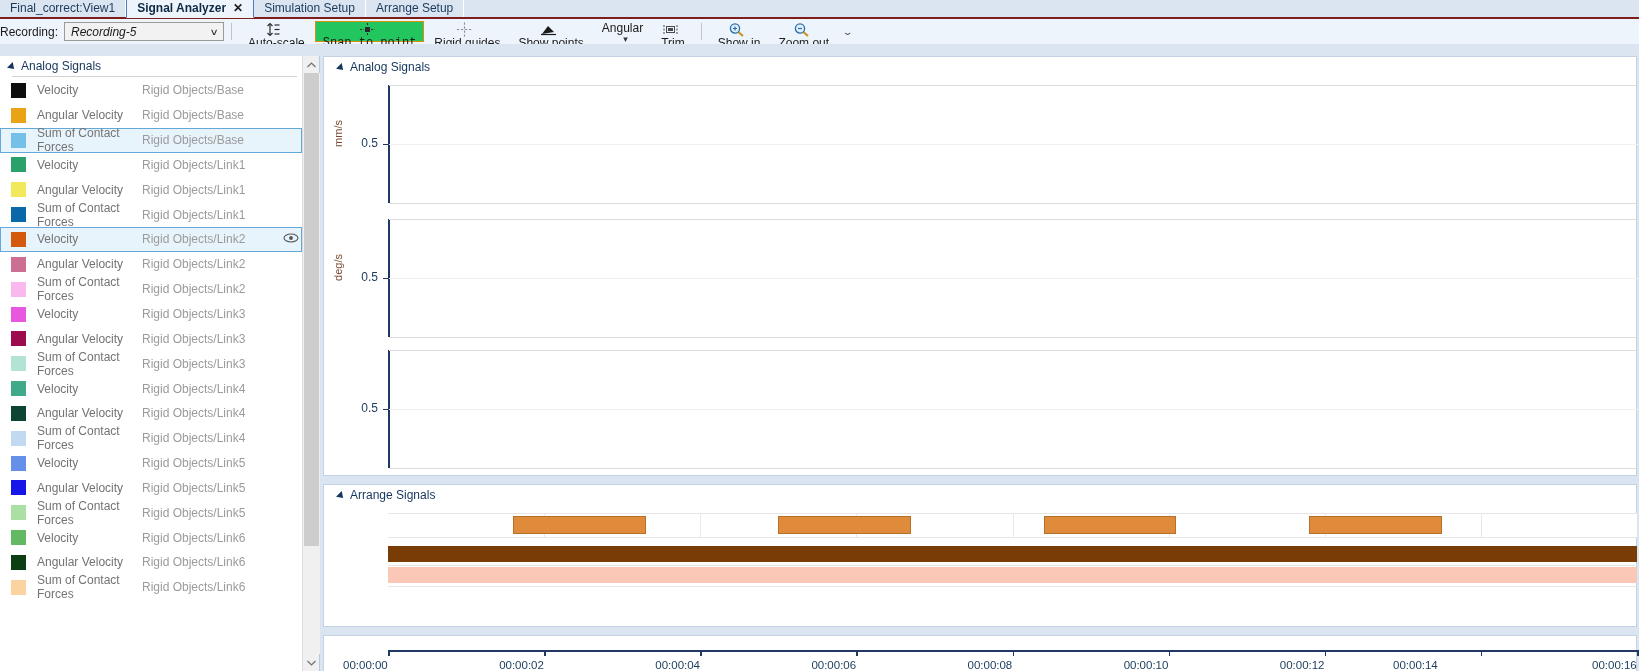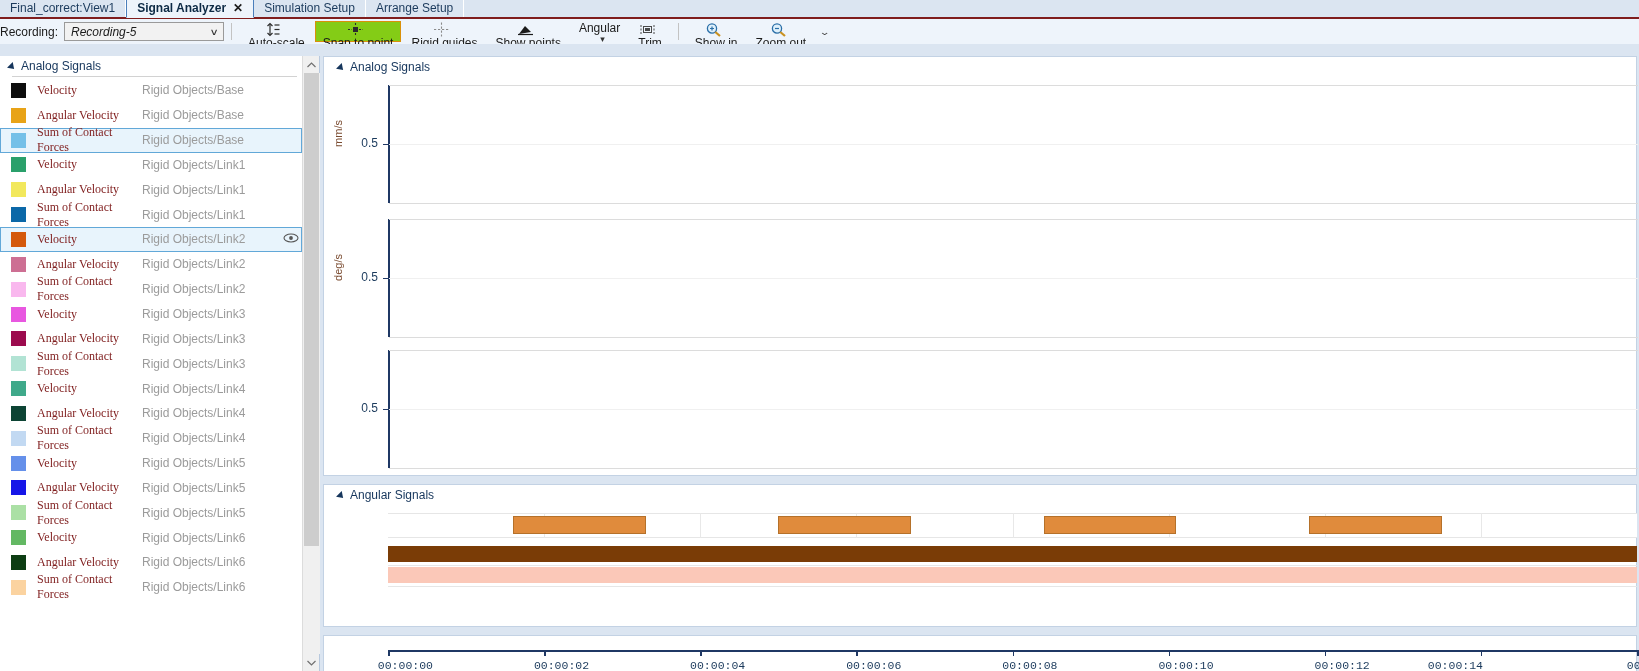--- a/index.html
+++ b/index.html
@@ -71,21 +71,21 @@
   }
   .tb-sep { width:1px; height:17px; background:#c3c3c3; margin:0 7px; }
   .tb-btn {
     height:21px; display:flex; align-items:center;
     padding:0 7px; margin:0 1px;
     white-space:nowrap; cursor:default;
     border:1px solid transparent;
     flex-direction:column;
   }
   .tb-btn.active {
-    background:#84cc16; border:1px solid #d9900a;
+    background:#22c55e; border:1px solid #d9900a;font-family:Liberation Mono, monospace;
   }
   .tb-btn .ic { width:17px; height:15px; margin-right:5px; position:relative; display:inline-block; }
   .tb-btn .lbl { line-height:1; }
   .tb-overflow { margin-left:6px; color:#444; font-size:9px; transform:scaleX(1.5); }
 
   
   .body-area {
     position:absolute; left:0; top:44px; width:1442px; height:627px;
     background:#dbe5f1;
   }
@@ -118,21 +118,21 @@
     display:flex; align-items:center;
     padding-left:10px;
     position:relative;
     border:1px solid transparent;
   }
   .sigrow.sel {
     background:#e8f4fc;
     border:1px solid #62a8d8;
   }
   .swatch { width:15px; height:15px; flex:0 0 15px; }
-  .signame { margin-left:11px; width:100px; color:#7f1d1d; font-size:12px;font-family:Liberation Serif, serif; }
+  .signame { margin-left:11px; width:100px; color:#737373; font-size:12px; }
   .sigpath { margin-left:5px; color:#9b9b9b; font-size:12px; flex:1; }
   .eye { width:20px; color:#555; font-size:11px; text-align:center; }
 
   .digitalgrp { position:absolute; left:0; top:612px; width:302px; }
 
   
   .lscroll {
     position:absolute; right:0; top:0; width:17px; height:615px;
     background:#f0f0f0; border-left:1px solid #dcdcdc;
   }
@@ -174,21 +174,21 @@
   .plot-botline { position:absolute; height:1px; background:#dcdcdc; }
 
   
   .digi-grid-v { position:absolute; width:1px; background:#e8e8e8; }
   .digi-row-line { position:absolute; height:1px; background:#e6e6e6; }
   .digi-pulse { position:absolute; }
 
   
   .taxis-line { position:absolute; height:1.5px; background:#1f3864; }
   .taxis-tick { position:absolute; width:1.5px; height:6px; background:#1f3864; }
-  .taxis-lbl { position:absolute; font-size:11.5px; color:#1b3a5c; text-align:right;font-family:Liberation Mono, monospace; }
+  .taxis-lbl { position:absolute; font-size:11.5px; color:#1b3a5c; text-align:left; }
 </style>
 </head>
 <body>
 
 <div id="app">
 
   <div class="tabstrip">
     <div class="tab">
       <span>Final_correct:View1</span>
     </div>
@@ -486,21 +486,21 @@
             <div class="plot-midline" style="left: 65px; top: 352px; width: 1249px;"></div>
             <div class="plot-botline" style="left: 65px; top: 411px; width: 1249px;"></div>
             <div class="ytick-label" style="left: 10px; top: 344px; width: 44px;">0.5</div>
             <div class="ytick-mark" style="left: 59px; top: 352px;"></div>
           </div>
       </div>
 
       <div class="panelbox panel-digital">
         <div class="panel-title">
           <span class="tri"></span>
-          <span>Angular Signals</span>
+          <span>Arrange Signals</span>
         </div>
         <div id="digital-rows">
             <div style="position: absolute; left: 64px; top: 28px; width: 1249px; height: 25px; background: rgb(255, 255, 255); border-top: 1px solid rgb(230, 230, 230); border-bottom: 1px solid rgb(230, 230, 230);"></div>
             <div class="digi-grid-v" style="left: 220.125px; top: 28px; height: 25px;"></div>
             <div class="digi-grid-v" style="left: 376.25px; top: 28px; height: 25px;"></div>
             <div class="digi-grid-v" style="left: 532.375px; top: 28px; height: 25px;"></div>
             <div class="digi-grid-v" style="left: 688.5px; top: 28px; height: 25px;"></div>
             <div class="digi-grid-v" style="left: 844.625px; top: 28px; height: 25px;"></div>
             <div class="digi-grid-v" style="left: 1000.75px; top: 28px; height: 25px;"></div>
             <div class="digi-grid-v" style="left: 1156.88px; top: 28px; height: 25px;"></div>

